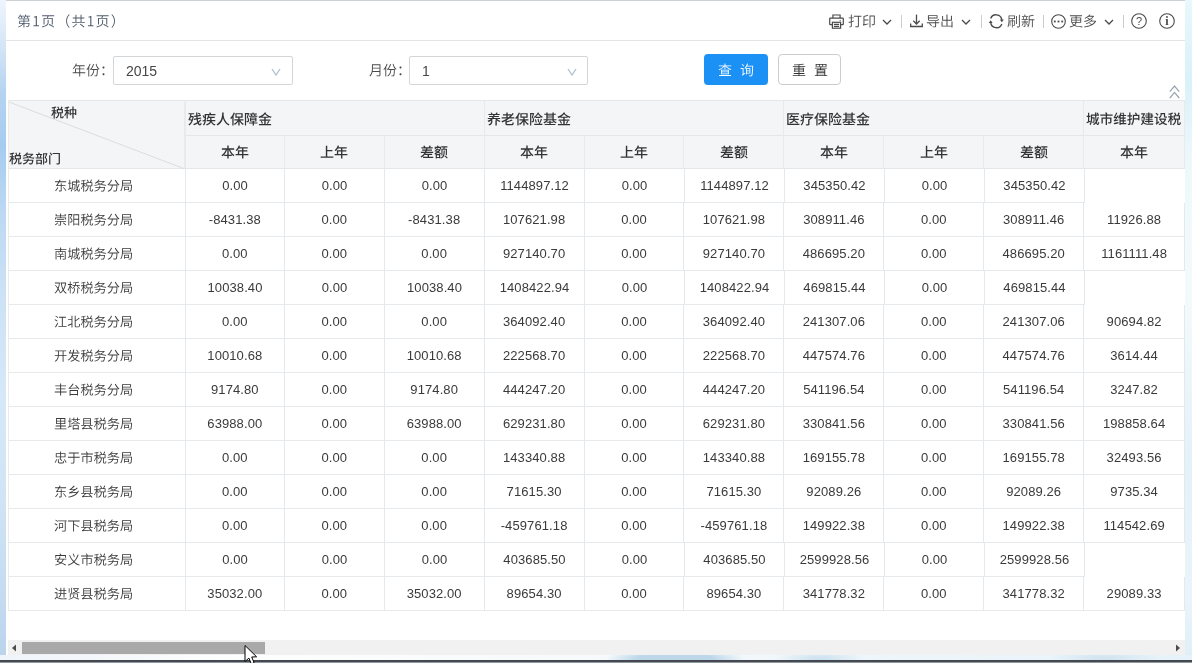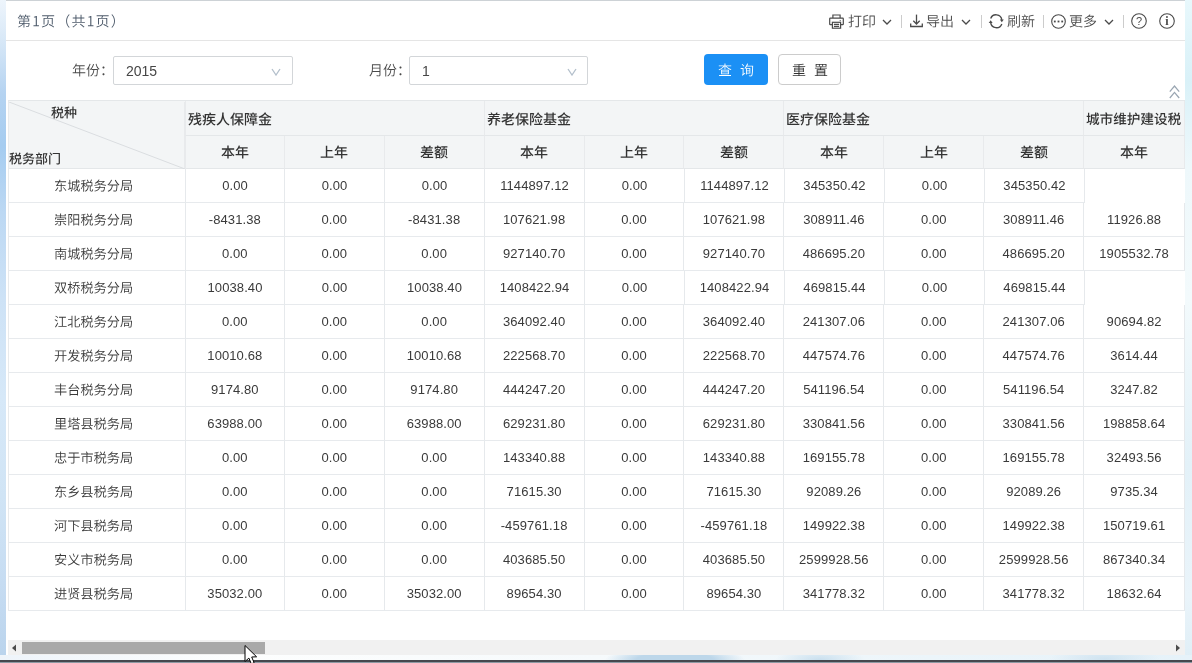--- a/index.html
+++ b/index.html
@@ -468,21 +468,21 @@
         </div>
         <div class="dc num" style="width:99px">0.00</div>
         <div class="dc num" style="width:100px">0.00</div>
         <div class="dc num" style="width:100px">0.00</div>
         <div class="dc num" style="width:100px">927140.70</div>
         <div class="dc num" style="width:100px">0.00</div>
         <div class="dc num" style="width:100px">927140.70</div>
         <div class="dc num" style="width:100px">486695.20</div>
         <div class="dc num" style="width:100px">0.00</div>
         <div class="dc num" style="width:100px">486695.20</div>
-        <div class="dc num" style="width:101px">1905532.78</div>
+        <div class="dc num" style="width:101px">1161111.48</div>
       </div>
       <div class="trow" style="height:34px">
         <div class="dc" style="width:177px;padding-right:7px">
           <svg width="79.2" height="13.2" viewBox="0 0 6000 1000">
             <g fill="#3a3a3a">
               <use href="#r53cc" x="0"></use>
               <use href="#r6865" x="1000"></use>
               <use href="#r7a0e" x="2000"></use>
               <use href="#r52a1" x="3000"></use>
               <use href="#r5206" x="4000"></use>
@@ -659,21 +659,21 @@
         </div>
         <div class="dc num" style="width:99px">0.00</div>
         <div class="dc num" style="width:100px">0.00</div>
         <div class="dc num" style="width:100px">0.00</div>
         <div class="dc num" style="width:100px">-459761.18</div>
         <div class="dc num" style="width:100px">0.00</div>
         <div class="dc num" style="width:100px">-459761.18</div>
         <div class="dc num" style="width:100px">149922.38</div>
         <div class="dc num" style="width:100px">0.00</div>
         <div class="dc num" style="width:100px">149922.38</div>
-        <div class="dc num" style="width:101px">150719.61</div>
+        <div class="dc num" style="width:101px">114542.69</div>
       </div>
       <div class="trow" style="height:34px">
         <div class="dc" style="width:177px;padding-right:7px">
           <svg width="79.2" height="13.2" viewBox="0 0 6000 1000">
             <g fill="#3a3a3a">
               <use href="#r5b89" x="0"></use>
               <use href="#r4e49" x="1000"></use>
               <use href="#r5e02" x="2000"></use>
               <use href="#r7a0e" x="3000"></use>
               <use href="#r52a1" x="4000"></use>
@@ -683,21 +683,20 @@
         </div>
         <div class="dc num" style="width:99px">0.00</div>
         <div class="dc num" style="width:100px">0.00</div>
         <div class="dc num" style="width:100px">0.00</div>
         <div class="dc num" style="width:100px">403685.50</div>
         <div class="dc num" style="width:100px">0.00</div>
         <div class="dc num" style="width:100px">403685.50</div>
         <div class="dc num" style="width:100px">2599928.56</div>
         <div class="dc num" style="width:100px">0.00</div>
         <div class="dc num" style="width:100px">2599928.56</div>
-        <div class="dc num" style="width:101px">867340.34</div>
       </div>
       <div class="trow" style="height:34px">
         <div class="dc" style="width:177px;padding-right:7px">
           <svg width="79.2" height="13.2" viewBox="0 0 6000 1000">
             <g fill="#3a3a3a">
               <use href="#r8fdb" x="0"></use>
               <use href="#r8d24" x="1000"></use>
               <use href="#r53bf" x="2000"></use>
               <use href="#r7a0e" x="3000"></use>
               <use href="#r52a1" x="4000"></use>
@@ -707,21 +706,21 @@
         </div>
         <div class="dc num" style="width:99px">35032.00</div>
         <div class="dc num" style="width:100px">0.00</div>
         <div class="dc num" style="width:100px">35032.00</div>
         <div class="dc num" style="width:100px">89654.30</div>
         <div class="dc num" style="width:100px">0.00</div>
         <div class="dc num" style="width:100px">89654.30</div>
         <div class="dc num" style="width:100px">341778.32</div>
         <div class="dc num" style="width:100px">0.00</div>
         <div class="dc num" style="width:100px">341778.32</div>
-        <div class="dc num" style="width:101px">18632.64</div>
+        <div class="dc num" style="width:101px">29089.33</div>
       </div>
     </div>
     <div class="abs" id="hscroll">
       <svg class="abs" style="left:2.5px;top:4px" width="6" height="8" viewBox="0 0 6 8">
         <path d="M5 0.5 L1 4 L5 7.5 Z" fill="#4c4c4c"></path>
       </svg>
       <div class="abs" id="thumb"></div>
       <svg class="abs" style="left:1167px;top:4px" width="6" height="8" viewBox="0 0 6 8">
         <path d="M1 0.5 L5 4 L1 7.5 Z" fill="#4c4c4c"></path>
       </svg>

